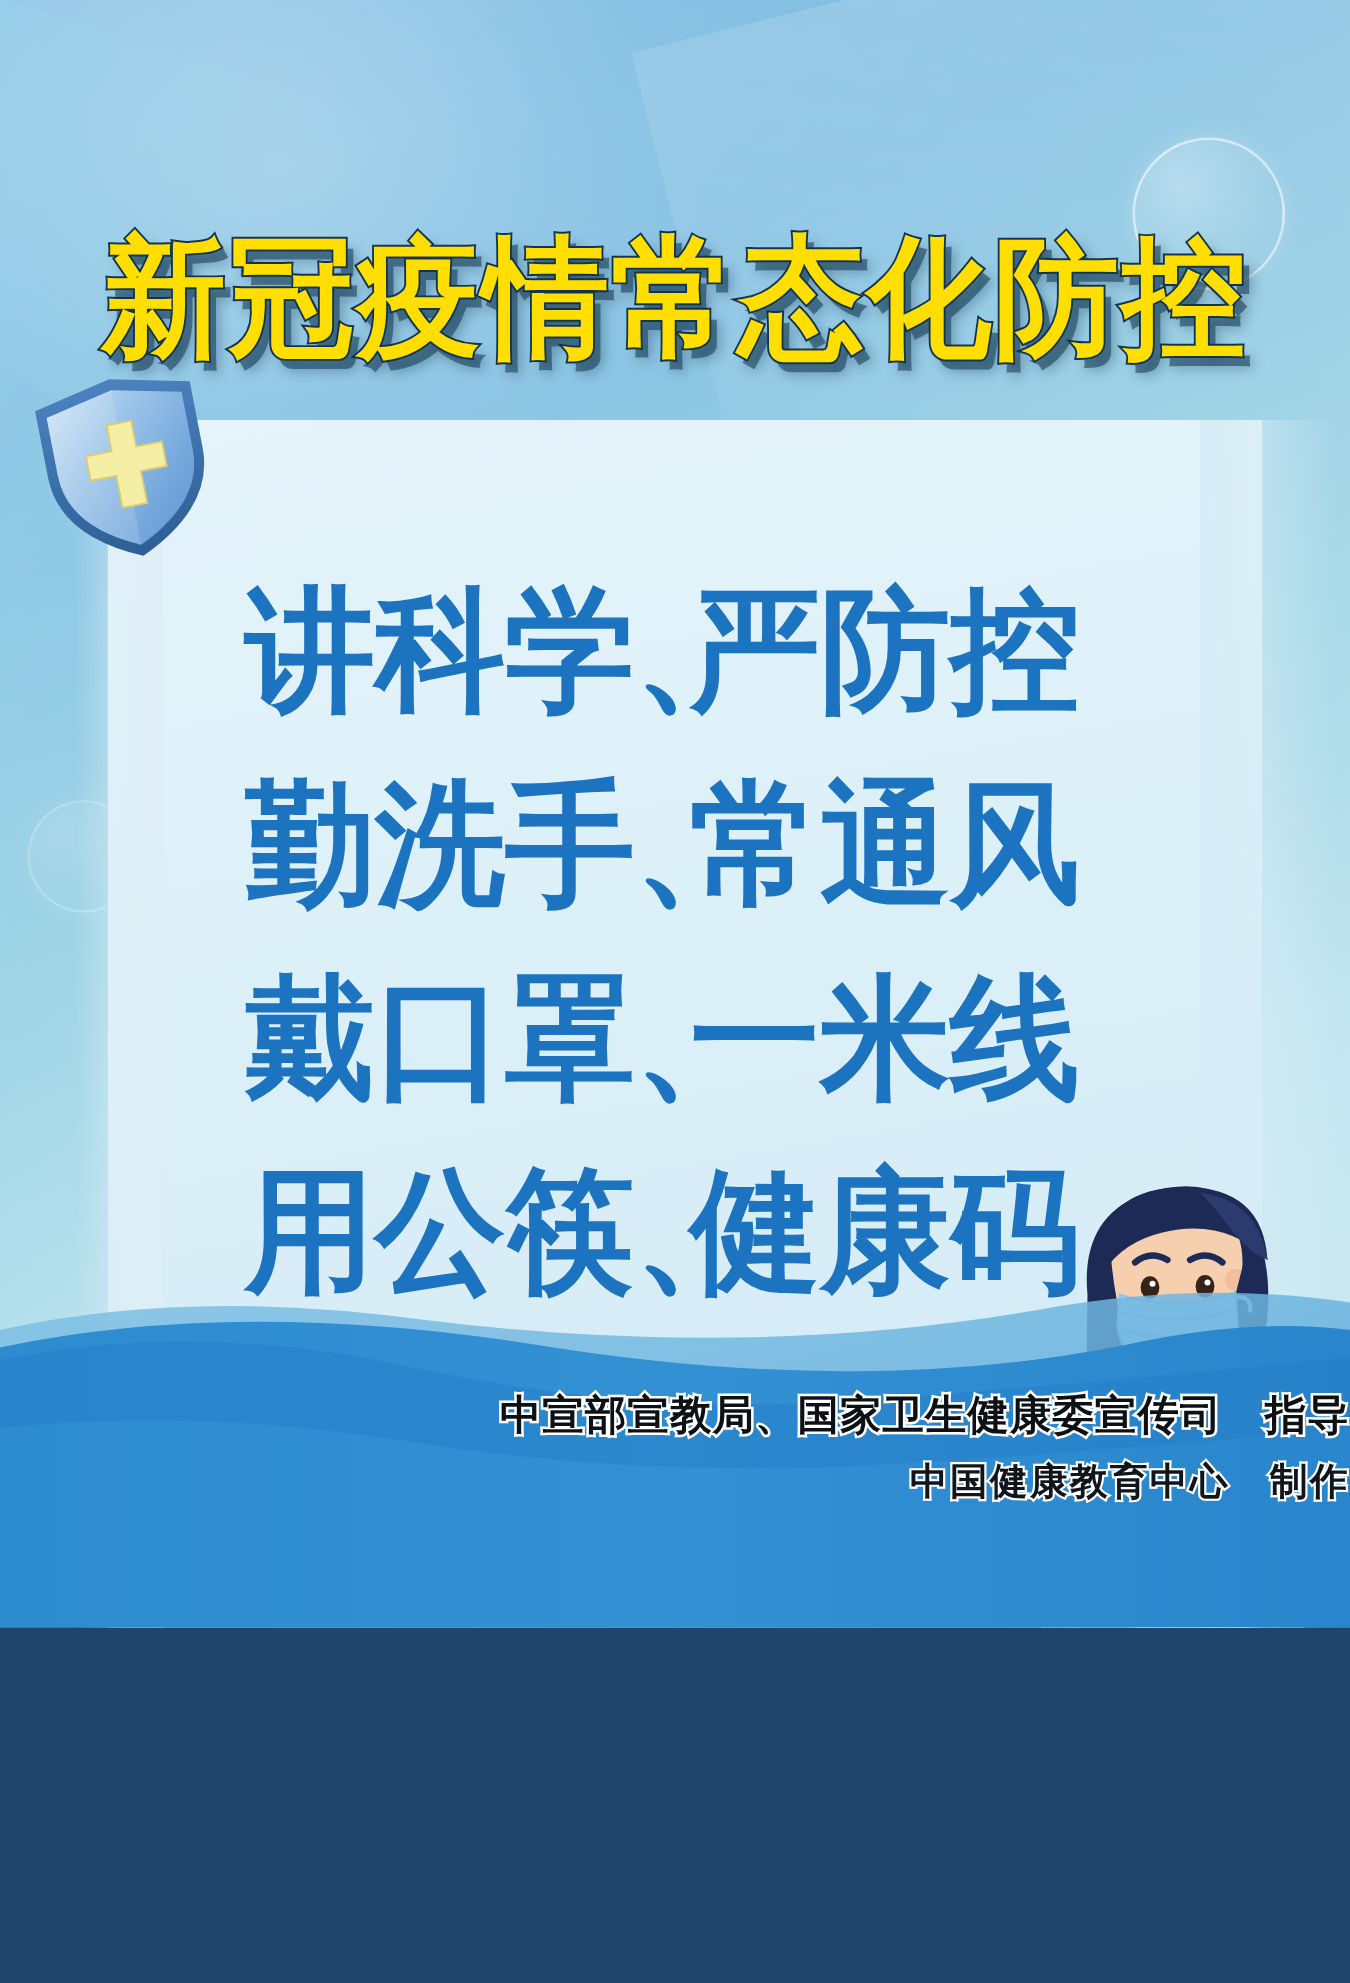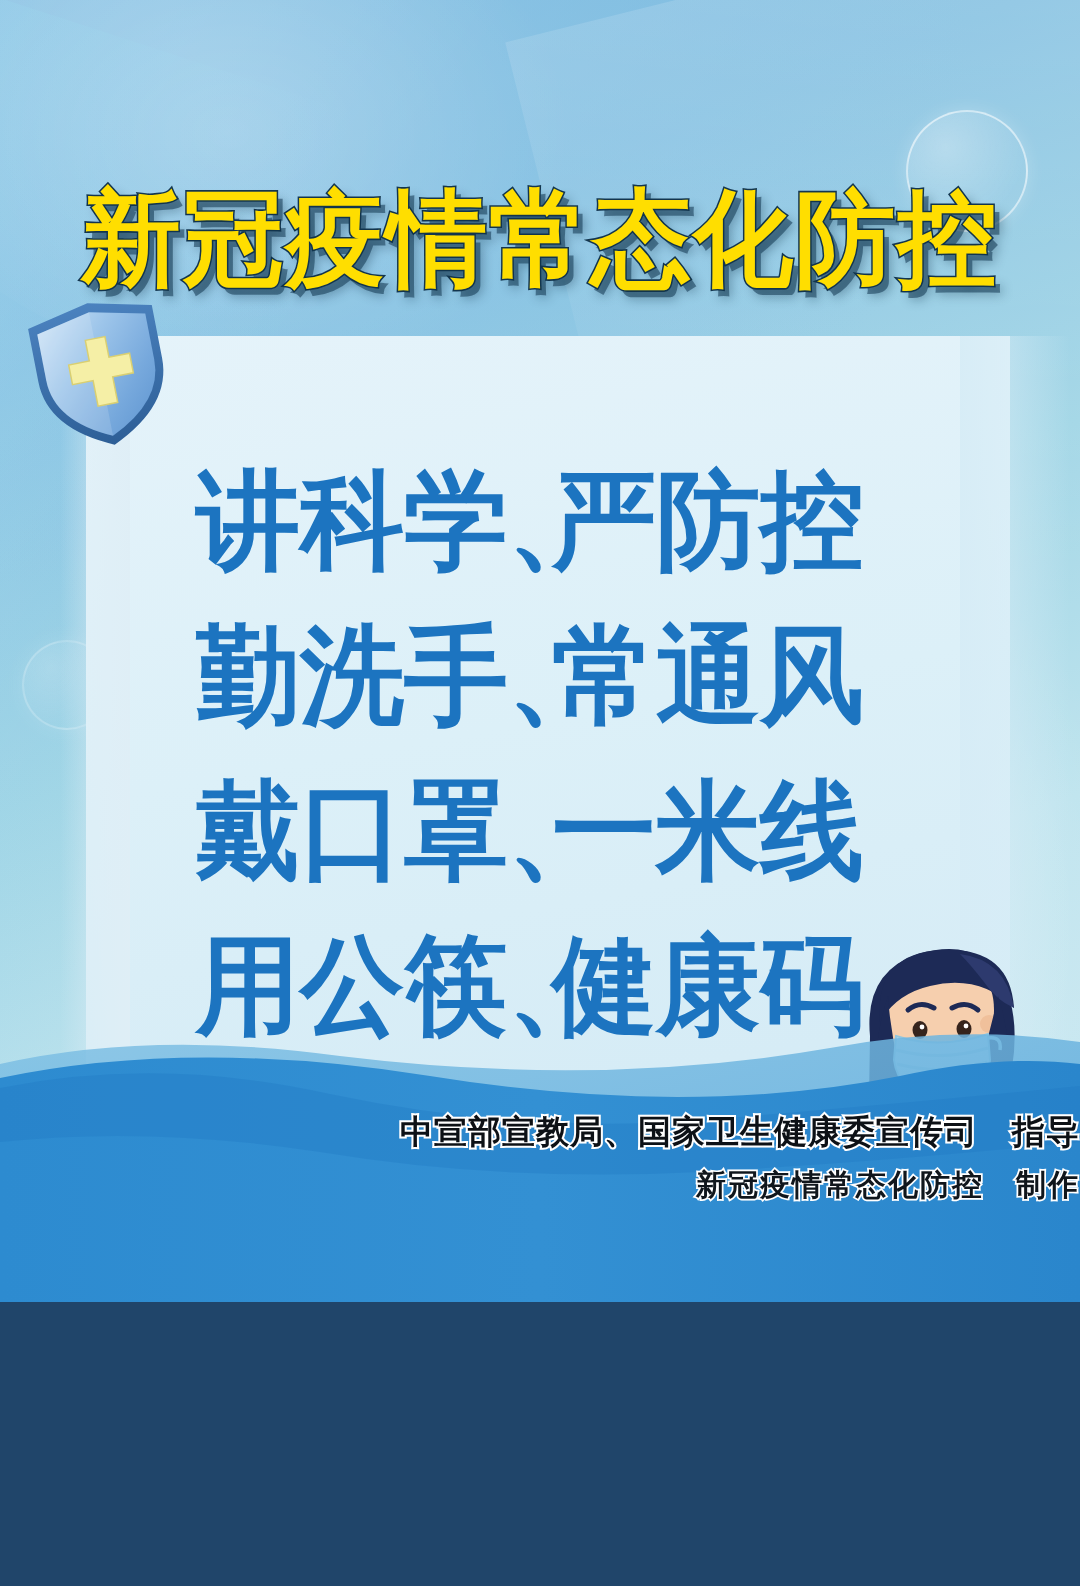--- a/index.html
+++ b/index.html
@@ -291,16 +291,16 @@
         <stop offset="100%" stop-color="#5aa8da"></stop>
       </linearGradient>
     </defs>
     <path d="M0 62 Q150 28 340 54 Q600 86 830 46 Q960 22 1080 40 L1080 300 L0 300 Z" fill="url(#wvLite)" opacity=".85"></path>
     <path d="M0 76 Q190 36 430 74 Q690 116 900 74 Q1000 52 1080 62 L1080 300 L0 300 Z" fill="url(#wvMain)"></path>
     <path d="M0 86 Q160 54 330 92 Q520 132 700 118 Q880 104 1080 84 L1080 140 Q880 160 700 170 Q500 180 320 150 Q150 124 0 140 Z" fill="#1f79c2" opacity=".35"></path>
   </svg>
 
   <div class="credits">
     <p class="credit-1">中宣部宣教局、国家卫生健康委宣传司　指导</p>
-    <p class="credit-2">新冠疫情常态化防控　制作</p>
+    <p class="credit-2">中国健康教育中心　制作</p>
   </div>
 
 </div>
 
 </body></html>

